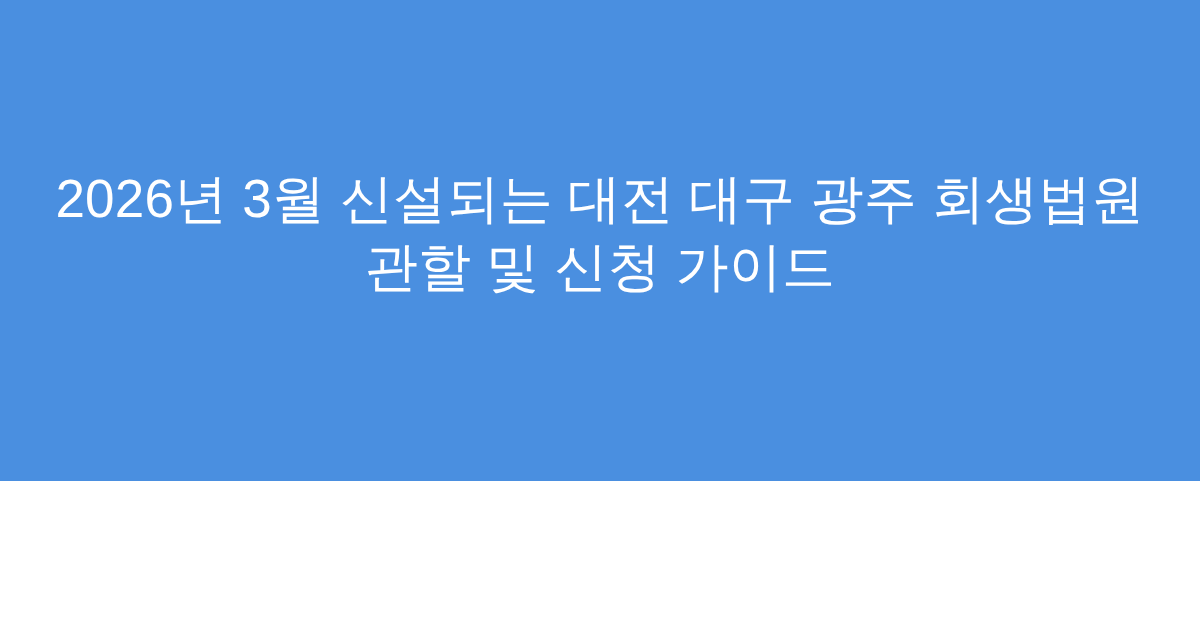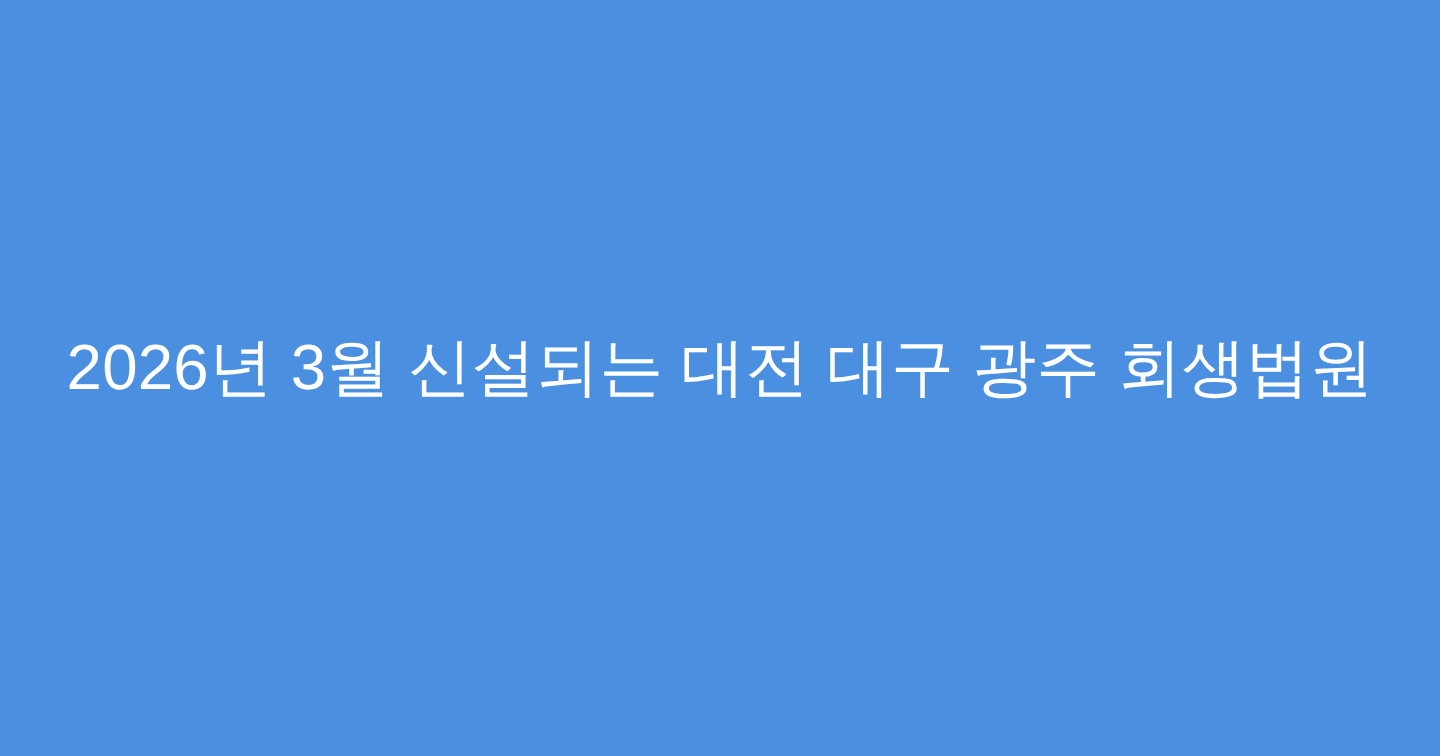--- a/index.html
+++ b/index.html
@@ -14,21 +14,21 @@
     overflow: hidden;
     font-family: "Liberation Sans", "DejaVu Sans", sans-serif;
     -webkit-font-smoothing: antialiased;
   }
 
   
   .banner {
     position: relative;
     box-sizing: border-box;
     width: 1200px;
-    height: 630px;
+    height: 481px;
     background-color: #4a8fe0;
     display: flex;
     flex-direction: column;
     align-items: center;
     justify-content: center;
     overflow: hidden;
   }
 
   
   .title-block {
@@ -56,16 +56,17 @@
 </style>
 </head>
 <body>
 
 <div class="banner">
 
   <div class="title-block">
 
     <span class="title-line">2026년 3월 신설되는 대전 대구 광주 회생법원</span>
 
+    <span class="title-line">관할 및 신청 가이드</span>
 
   </div>
 
 </div>
 
 </body></html>

